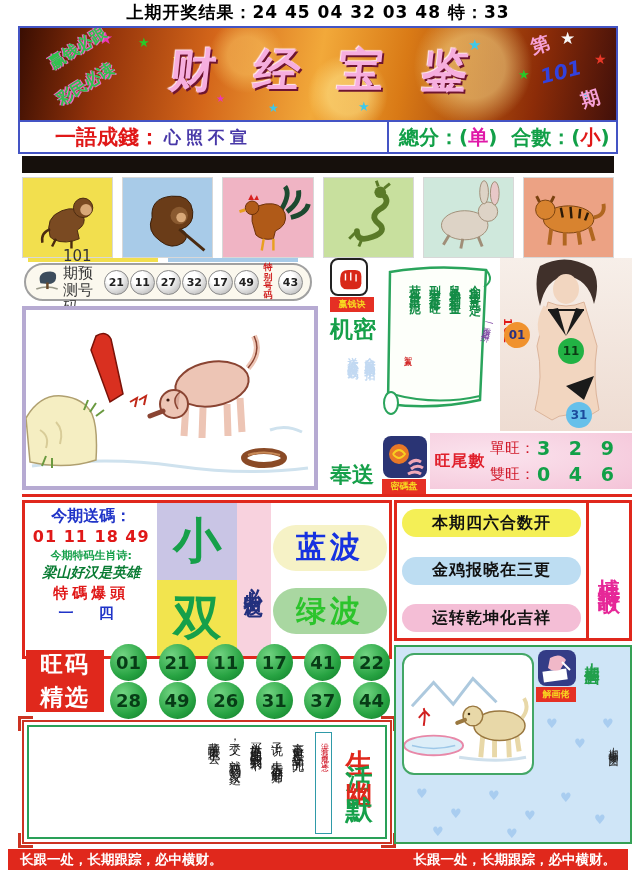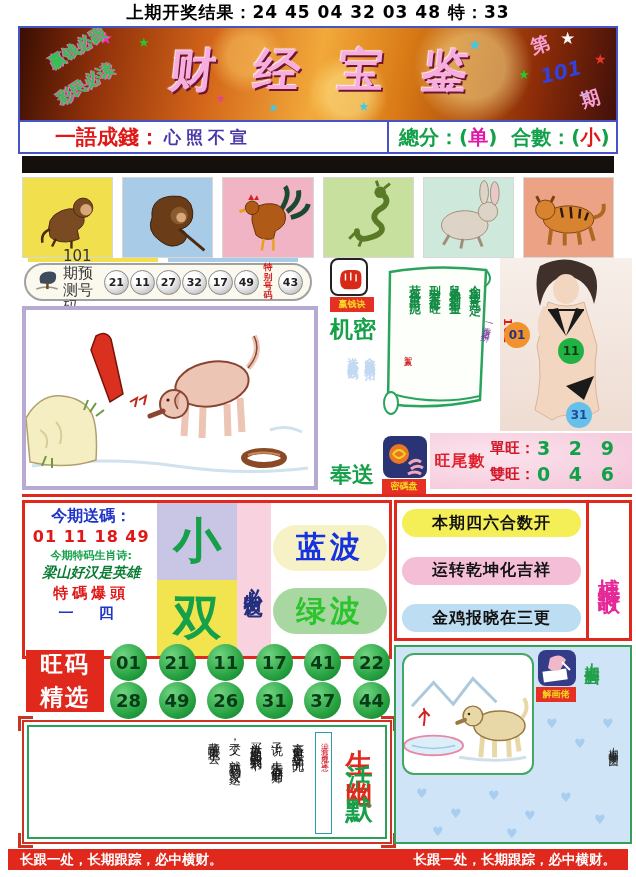--- a/index.html
+++ b/index.html
@@ -78,21 +78,21 @@
   .seal{position:absolute;left:25px;top:92px;writing-mode:vertical-rl;font-size:8px;color:#d02020;letter-spacing:1px;}
   .snote{position:absolute;right:3px;top:60px;writing-mode:vertical-rl;font-size:9px;color:#7a3fa0;transform:rotate(14deg);letter-spacing:2px;}
   
   .pwd{position:absolute;left:382px;top:436px;width:46px;text-align:center;}
   .pwd-sq{width:44px;height:42px;border-radius:8px;background:#2a3474;margin:0 auto;overflow:hidden;}
   
   .tail{position:absolute;left:430px;top:433px;width:202px;height:56px;display:flex;align-items:center;
         background:radial-gradient(ellipse at 30% 40%,#fbe4ee,#f4c4d8);}
   .tail-label{color:#e0202c;font-size:16px;font-weight:bold;width:60px;text-align:center;letter-spacing:1px;}
   .trow{display:flex;align-items:center;height:26px;}
-  .tlabel{color:#d01828;font-size:15px;font-weight:bold;}
+  .tlabel{color:#d01828;font-size:15px;font-weight:normal;}
   .tval{color:#12a048;font-size:19px;font-weight:bold;letter-spacing:6px;margin-left:2px;}
   
   .woman{position:absolute;left:500px;top:258px;width:132px;height:173px;background:linear-gradient(#f7efe9,#eedcd2);overflow:hidden;}
   .woman svg{position:absolute;inset:0;width:100%;height:100%;}
   .wball{position:absolute;width:26px;height:26px;border-radius:50%;display:flex;align-items:center;justify-content:center;
          font-size:12px;font-weight:bold;}
   .wb0{left:4px;top:64px;background:#f0922e;color:#283080;}
   .wb1{left:58px;top:80px;background:#22b244;color:#0c3a14;}
   .wb2{left:66px;top:144px;background:#66c0ea;color:#1c4a9c;}
   .wm101{position:absolute;left:1px;top:60px;writing-mode:vertical-rl;color:#e01818;font-size:11px;font-weight:bold;letter-spacing:1px;}
@@ -402,22 +402,22 @@
     </div>
     <div class="send-c4">
       <div class="pillB pb1">蓝波</div>
       <div class="pillB pb2">绿波</div>
     </div>
   </div>
 
   <div class="bote">
     <div class="bote-lines">
       <div class="bpill bp0">本期四六合数开</div>
+      <div class="bpill bp2">金鸡报晓在三更</div>
       <div class="bpill bp3">运转乾坤化吉祥</div>
-      <div class="bpill bp2">金鸡报晓在三更</div>
     </div>
     <div class="bote-title">
       <div class="bt-text">博特詩歌</div>
     </div>
   </div>
 
   <div class="hotlabel">
     <div>旺码</div>
     <div>精选</div>
   </div>

